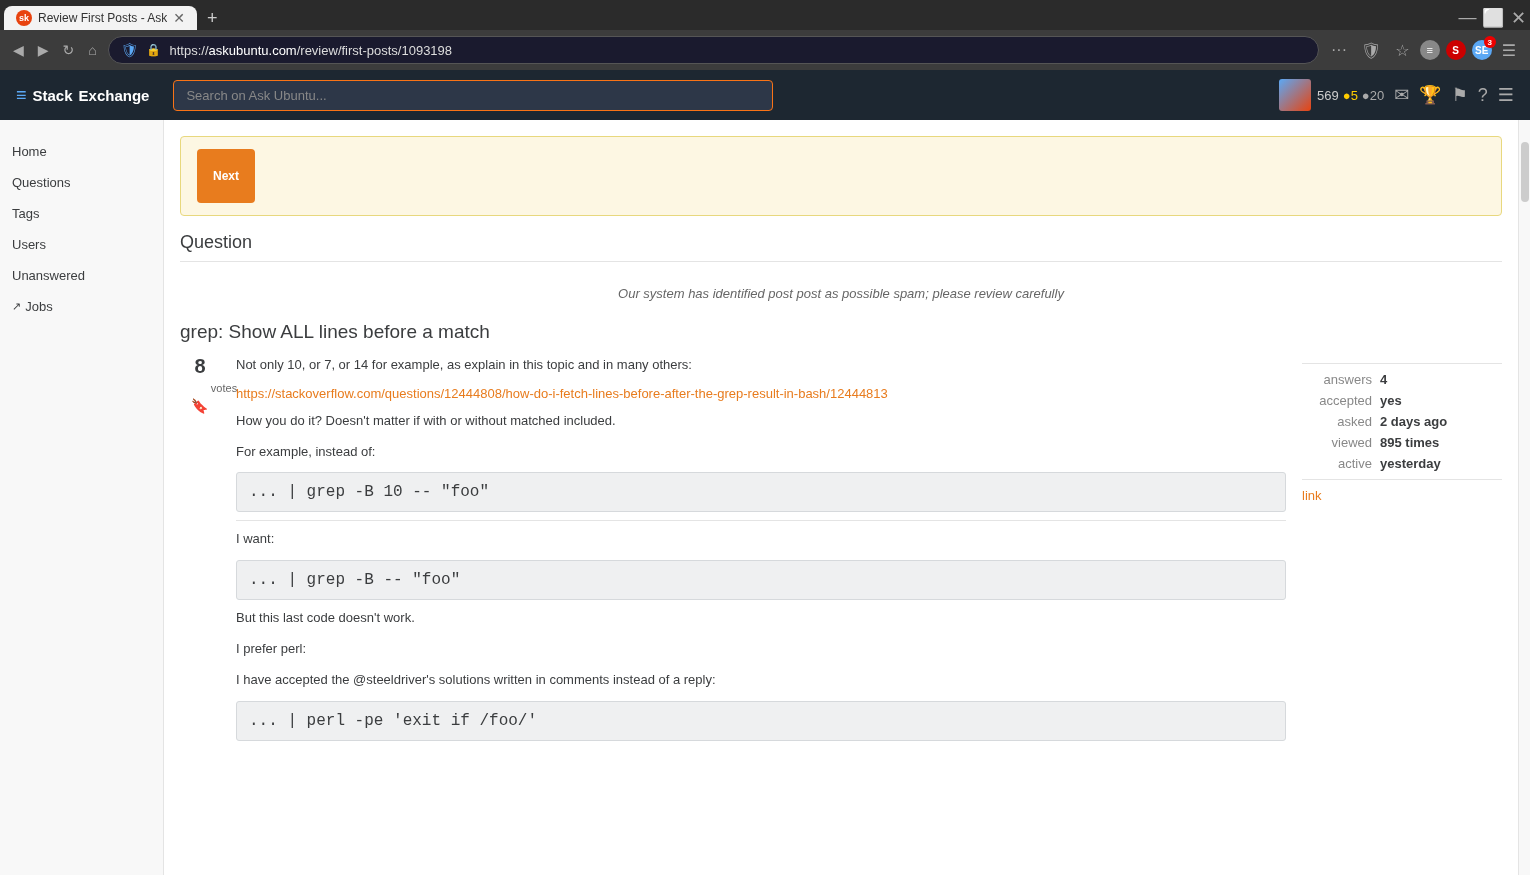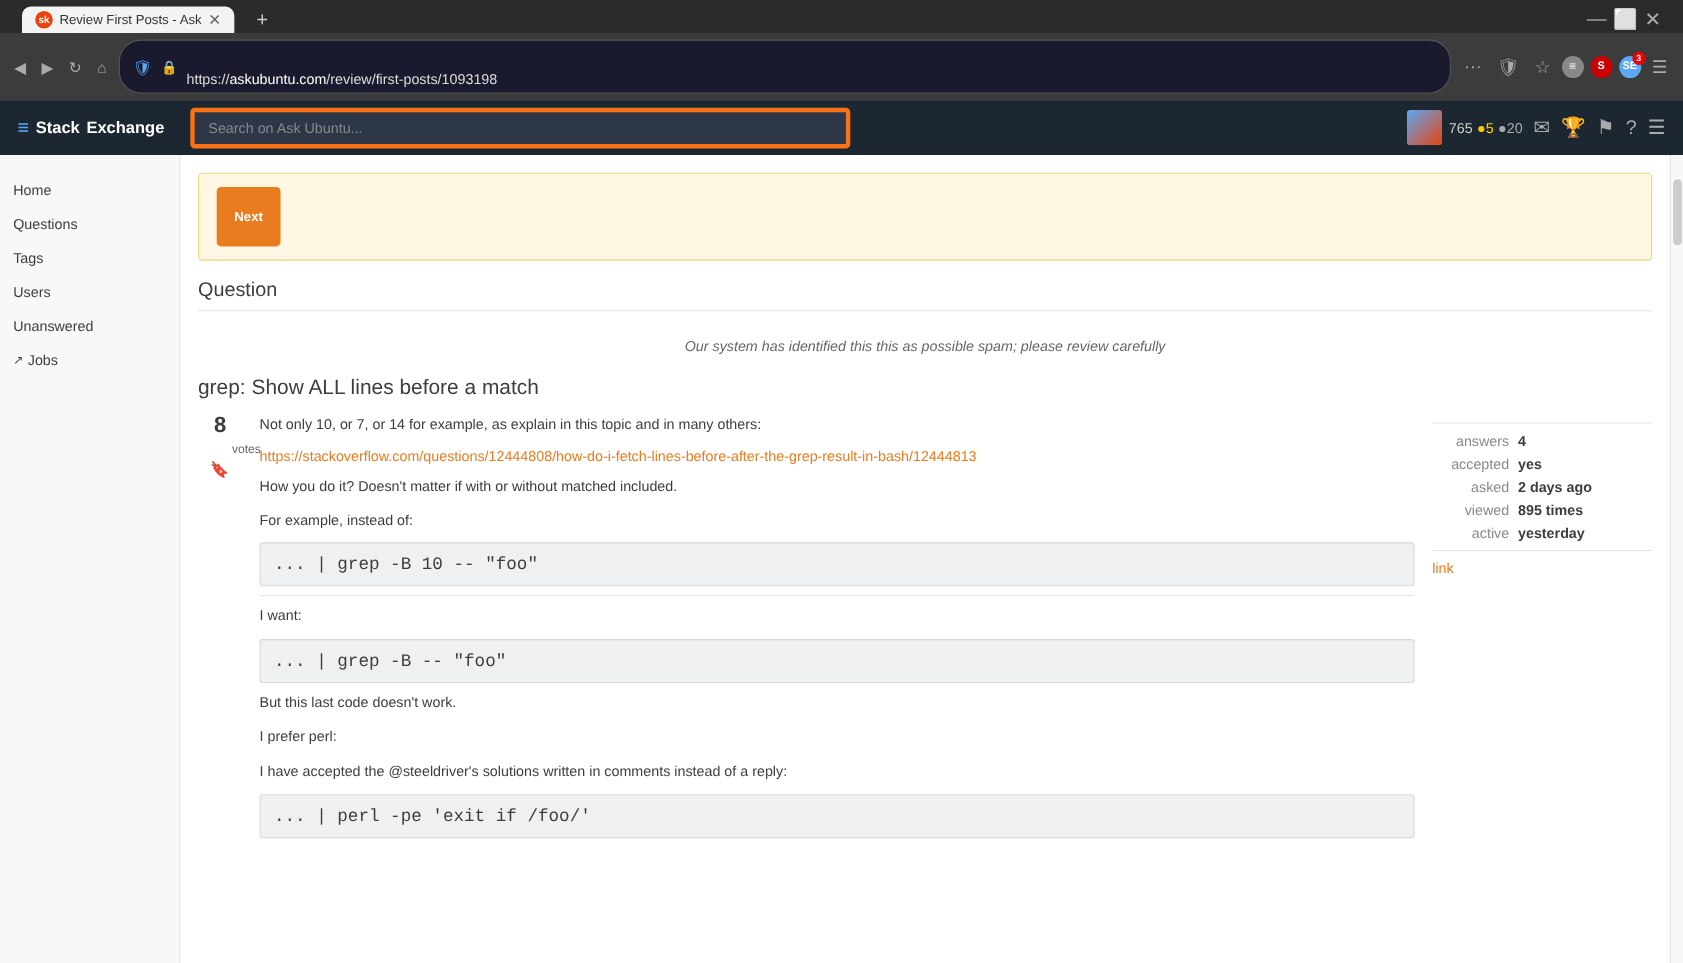--- a/index.html
+++ b/index.html
@@ -1,44 +1,44 @@
 <!DOCTYPE html>
 <html><head>
   <meta charset="utf-8">
   <style>
     * { box-sizing: border-box; margin: 0; padding: 0; }
     body { font-family: Arial, sans-serif; font-size: 13px; background: #f3f3f3; color: #3b3d3f; }
 
     
-    .browser-chrome { background: #2b2b2b; padding: 6px 20px 0; display: flex; align-items: center; gap: 20px; }
+    .browser-chrome { background: #2b2b2b; padding: 6px 4px 0; display: flex; align-items: center; gap: 10px; }
     .browser-tab { background: #f3f3f3; border-radius: 8px 8px 0 0; padding: 4px 12px; display: flex; align-items: center; gap: 6px; font-size: 12px; color: #333; max-width: 200px; }
     .browser-tab .favicon { width: 16px; height: 16px; background: #e8430f; border-radius: 50%; display: flex; align-items: center; justify-content: center; color: white; font-size: 9px; font-weight: bold; }
     .browser-tab .tab-title { flex: 1; overflow: hidden; text-overflow: ellipsis; white-space: nowrap; }
     .browser-tab .close-btn { color: #666; cursor: pointer; font-size: 14px; }
     .new-tab-btn { color: #ccc; font-size: 18px; cursor: pointer; background: none; border: none; }
     .win-controls { margin-left: auto; display: flex; gap: 8px; }
 
     
     .address-bar-row { background: #3c3c3c; padding: 6px 10px; display: flex; align-items: center; gap: 8px; }
     .nav-btn { background: none; border: none; color: #aaa; cursor: pointer; font-size: 14px; padding: 3px; border-radius: 3px; }
     .address-bar { flex: 1; background: #1a1a2e; border: 1px solid #555; border-radius: 20px; padding: 5px 12px; display: flex; align-items: center; gap: 8px; color: #ddd; font-size: 13px; }
     .address-bar .shield { color: #5ba8f5; font-size: 14px; }
     .address-bar .lock { color: #aaa; font-size: 12px; }
-    .address-url { color: #ddd; flex: 1; margin-top: 22px; }
+    .address-url { color: #ddd; flex: 1; }
     .address-url .domain { color: white; }
     .toolbar-icons { display: flex; align-items: center; gap: 6px; color: #aaa; }
     .toolbar-icon { font-size: 16px; cursor: pointer; padding: 4px; }
     .ext-icon { width: 20px; height: 20px; border-radius: 50%; display: inline-flex; align-items: center; justify-content: center; font-size: 11px; font-weight: bold; cursor: pointer; }
 
     
     .se-header { background: #1d2731; padding: 0 16px; display: flex; align-items: center; gap: 12px; height: 50px; }
     .se-logo { display: flex; align-items: center; gap: 6px; color: white; font-size: 15px; font-weight: bold; text-decoration: none; }
     .se-logo-icon { color: #5ba8f5; font-size: 18px; }
     .se-search { flex: 1; max-width: 600px; margin: 0 12px; }
-    .se-search input { width: 100%; padding: 7px 12px; border-radius: 4px; border: 4px solid #f97316; background: #2d3748; color: #ddd; font-size: 13px; }
+    .se-search input { width: 100%; padding: 7px 12px; border-radius: 4px; border: 1px solid #f97316; background: #2d3748; color: #ddd; font-size: 13px; }
     .se-search input::placeholder { color: #888; }
     .se-header-right { display: flex; align-items: center; gap: 10px; color: #ccc; margin-left: auto; }
     .user-avatar { width: 32px; height: 32px; border-radius: 3px; overflow: hidden; }
     .user-avatar-img { width: 100%; height: 100%; background: linear-gradient(135deg, #5ba8f5, #e8430f); }
     .user-rep { color: #ccc; font-size: 13px; display: flex; align-items: center; gap: 4px; }
     .badge-gold { color: #ffcc00; }
     .badge-silver { color: #aaa; }
     .header-icon { color: #aaa; font-size: 18px; cursor: pointer; }
 
     
@@ -145,21 +145,21 @@
   </a>
   <div class="se-search">
     <input type="text" placeholder="Search on Ask Ubuntu..." style="">
   </div>
   <div class="se-header-right">
     <div style="display:flex;align-items:center;gap:6px;">
       <div class="user-avatar">
         <div class="user-avatar-img"></div>
       </div>
       <div class="user-rep">
-        <span>765</span>
+        <span>569</span>
         <span class="badge-gold">●<span>5</span></span>
         <span class="badge-silver">●<span>20</span></span>
       </div>
     </div>
     <span class="header-icon">✉</span>
     <span class="header-icon">🏆</span>
     <span class="header-icon">⚑</span>
     <span class="header-icon">?</span>
     <span class="header-icon">☰</span>
   </div>
@@ -181,21 +181,21 @@
 
   <div class="content">
 
     <div class="audit-banner">
       <button class="next-btn">Next</button>
     </div>
 
     <div class="question-section">
       <h2 class="section-title">Question</h2>
 
-      <div class="spam-notice">Our system has identified this this as possible spam; please review carefully</div>
+      <div class="spam-notice">Our system has identified post post as possible spam; please review carefully</div>
 
       <h3 class="question-title">grep: Show ALL lines before a match</h3>
 
       <div class="question-body-area">
 
         <div class="vote-column">
           <span class="vote-count">8</span>
           <span class="vote-label">votes</span>
           <span class="vote-icon">🔖</span>
         </div>

